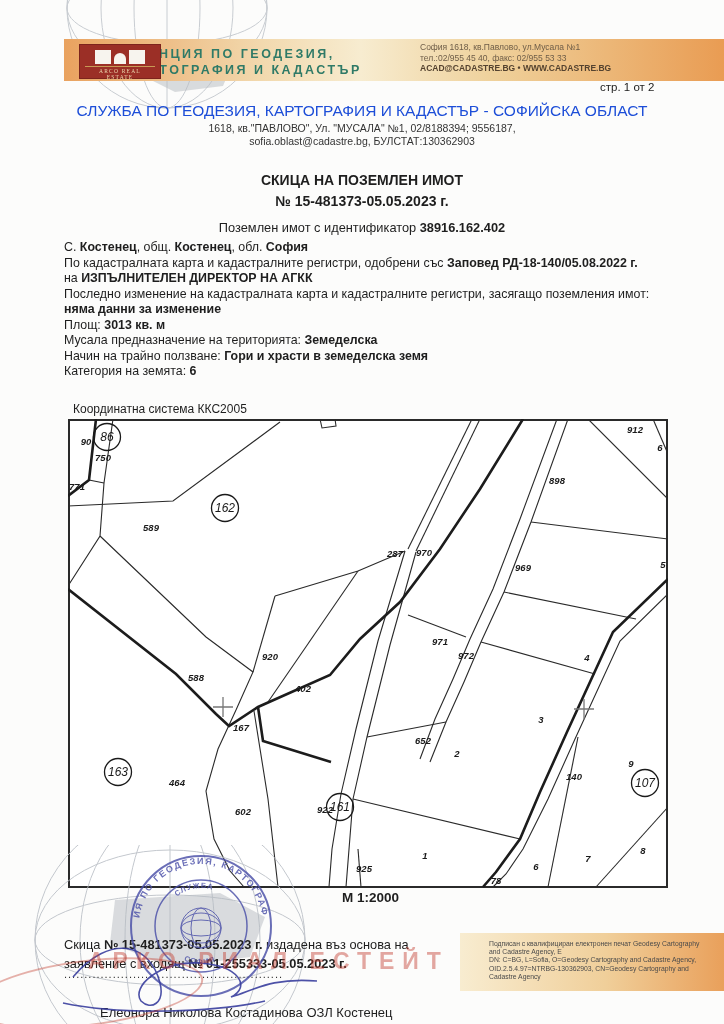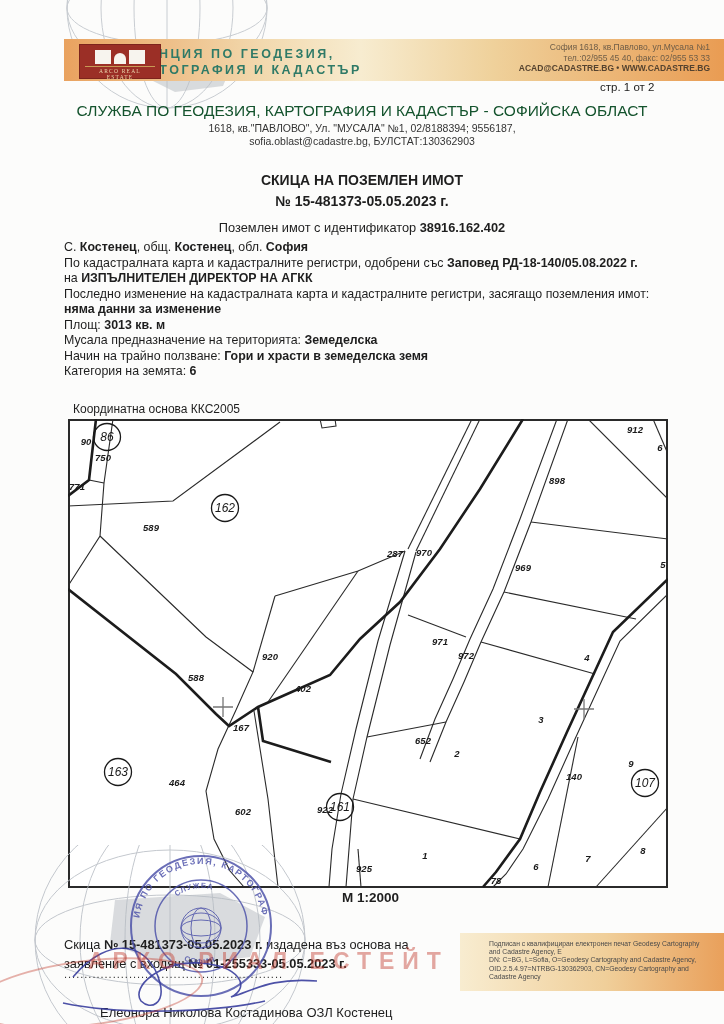--- a/index.html
+++ b/index.html
@@ -14,24 +14,24 @@
     letter-spacing:2.5px;color:#2f7a67;line-height:16px;}
   .arco-box{left:79px;top:44px;width:82px;height:35px;background:#9b2f26;border:1px solid #7d241d;
     box-sizing:border-box;text-align:center;}
   .arco-glyphs{display:flex;justify-content:center;gap:3px;margin-top:4px;height:15px;align-items:flex-end;}
   .arco-glyphs i{display:block;background:#f7f4ee;}
   .g1{width:16px;height:14px;}
   .g2{width:12px;height:11px;border-radius:6px 6px 0 0;}
   .g3{width:16px;height:14px;}
   .arco-text{margin-top:2px;font-family:"Liberation Serif",serif;font-size:5.5px;letter-spacing:1.2px;
     color:#ecd8ae;border-top:1px solid #c89b55;width:70px;margin-left:5px;padding-top:1px;}
-  .hdr-addr{left:420px;top:42px;width:290px;text-align:right;font-size:8.5px;line-height:10.5px;color:#6d5c47;}
+  .hdr-addr{left:420px;top:42px;width:290px;text-align:left;font-size:8.5px;line-height:10.5px;color:#6d5c47;}
   .hdr-addr b{color:#54422f;}
   .page-num{left:600px;top:81px;font-size:11.5px;color:#222;}
-  .office-title{left:0;top:102px;width:724px;text-align:center;font-size:15.5px;color:#14532d;}
+  .office-title{left:0;top:102px;width:724px;text-align:center;font-size:15.5px;color:#1d4ed8;}
   .office-sub{left:0;top:122px;width:724px;text-align:center;font-size:10.5px;line-height:13px;color:#333;}
   
   .doc-title{left:0;top:170px;width:724px;text-align:center;font-size:14px;font-weight:bold;line-height:21px;}
   .doc-sub{left:0;top:220px;width:724px;text-align:center;font-size:12.8px;}
   
   .details{left:64px;top:240px;width:610px;font-size:12.4px;}
   .details .tline{line-height:15.5px;white-space:nowrap;}
   .coordsys{left:73px;top:402px;font-size:12px;}
   
   .map{left:68px;top:419px;width:600px;height:469px;}
@@ -106,21 +106,21 @@
       <div class="tline"><span>По кадастралната карта и кадастралните регистри, одобрени със </span><b>Заповед РД-18-140/05.08.2022 г.</b></div>
       <div class="tline"><span>на </span><b>ИЗПЪЛНИТЕЛЕН ДИРЕКТОР НА АГКК</b></div>
       <div class="tline"><span>Последно изменение на кадастралната карта и кадастралните регистри, засягащо поземления имот:</span></div>
       <div class="tline"><b>няма данни за изменение</b></div>
       <div class="tline"><span>Площ: </span><b>3013 кв. м</b></div>
       <div class="tline"><span>Мусала предназначение на територията: </span><b>Земеделска</b></div>
       <div class="tline"><span>Начин на трайно ползване: </span><b>Гори и храсти в земеделска земя</b></div>
       <div class="tline"><span>Категория на земята: </span><b>6</b></div>
     </div>
 
-  <div class="abs coordsys">Координатна основа ККС2005</div>
+  <div class="abs coordsys">Координатна система ККС2005</div>
 
   <svg id="mapsvg" class="abs map" viewBox="0 0 600 469">
     <rect x="1" y="1" width="598" height="467" fill="#fff" stroke="#2a2a2a" stroke-width="2"></rect>
     <g fill="none" stroke="#2a2a2a" stroke-width="1.1">
       <path d="M45,0 L36,64 L32,117 L0,167"></path>
       <path d="M36,64 L21,61"></path>
       <path d="M0,87 L105,82 L212,3"></path>
       <path d="M32,117 L138,218 L185,253 L168,291"></path>
       <path d="M207,177 L185,253"></path>
       <path d="M207,177 L290,152 L337,132"></path>

